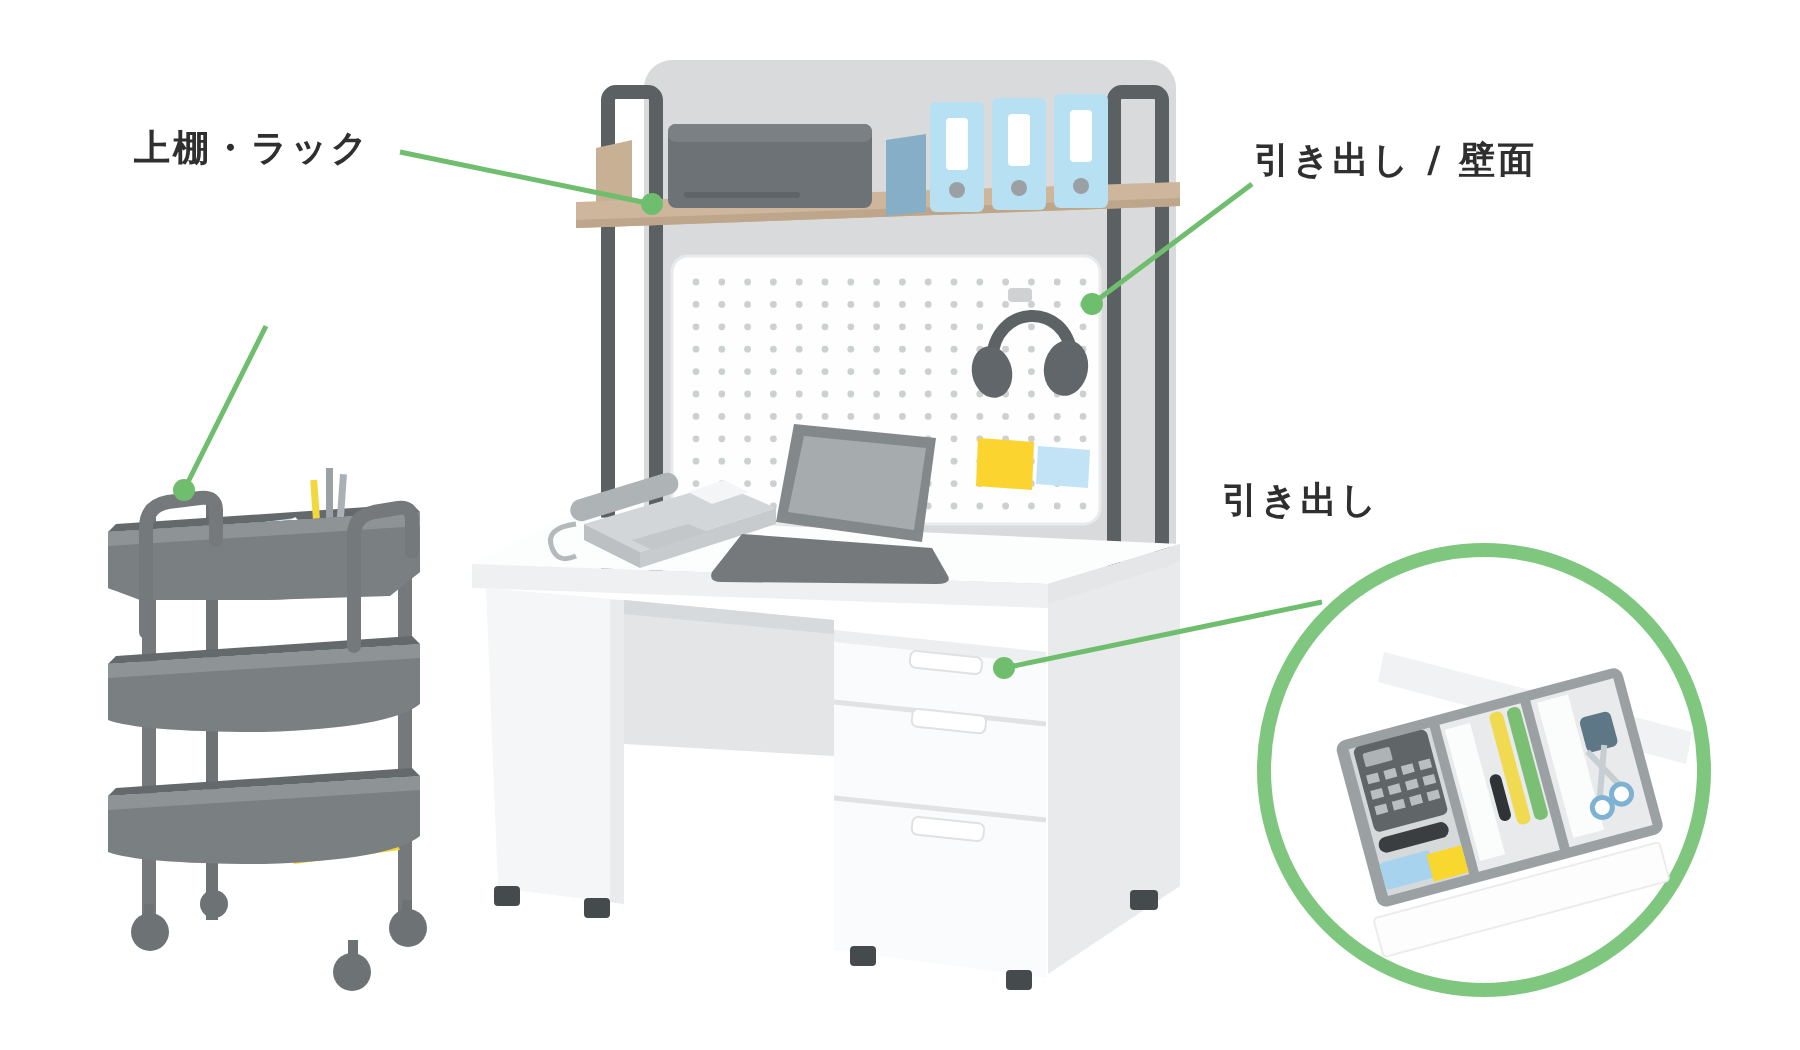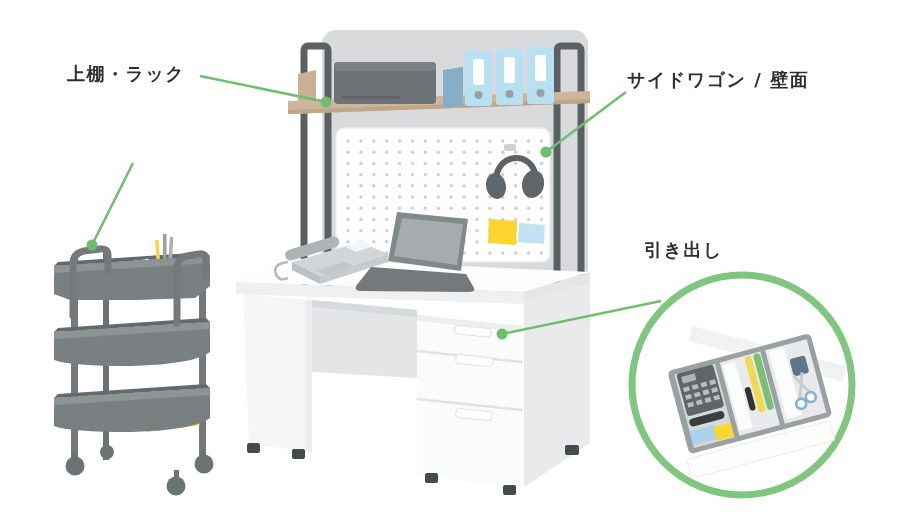--- a/index.html
+++ b/index.html
@@ -392,16 +392,16 @@
         <line x1="808" y1="409" x2="797" y2="389" stroke="#c7ced2" stroke-width="3"></line>
         <circle cx="797" cy="418" r="5" fill="#ffffff" stroke="#7fb2d2" stroke-width="2.5"></circle>
         <circle cx="808" cy="414" r="5" fill="#ffffff" stroke="#7fb2d2" stroke-width="2.5"></circle>
       </g>
       <rect x="672" y="442" width="148" height="20" rx="2" fill="#fdfdfe" stroke="#ececed"></rect>
     </g>
   </g>
 </svg>
 
 <div class="callout-label" style="left:67px;top:62px;">上棚・ラック</div>
-<div class="callout-label" style="left:627px;top:68px;">サイドワゴン / 壁面</div>
-<div class="callout-label" style="left:644px;top:238px;text-align:center;">引き出し</div>
+<div class="callout-label" style="left:627px;top:68px;">引き出し / 壁面</div>
+<div class="callout-label" style="left:611px;top:238px;text-align:center;">引き出し</div>
 
 </div>
 
 </body></html>

